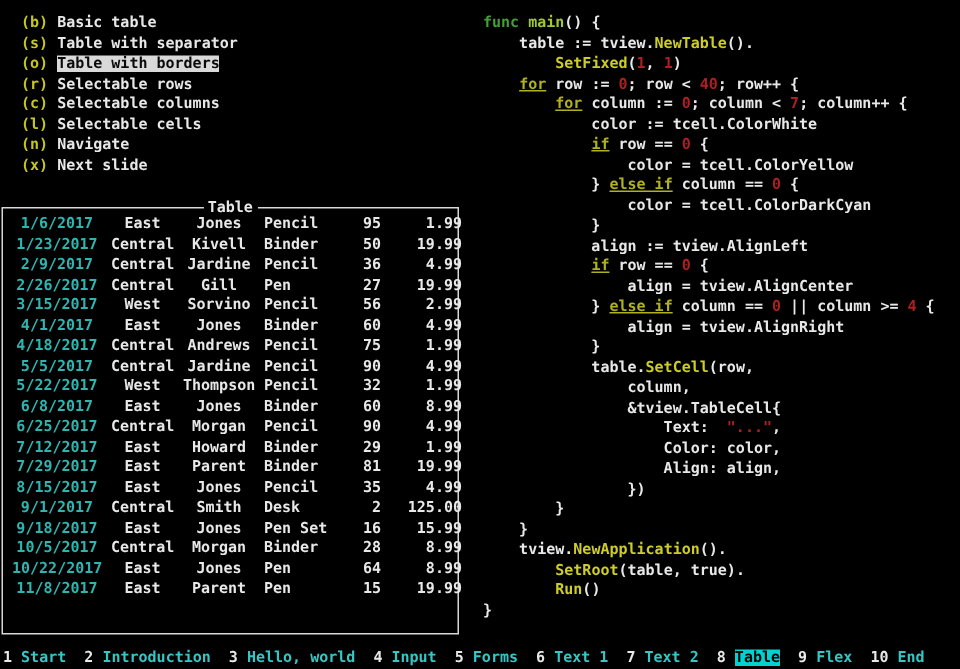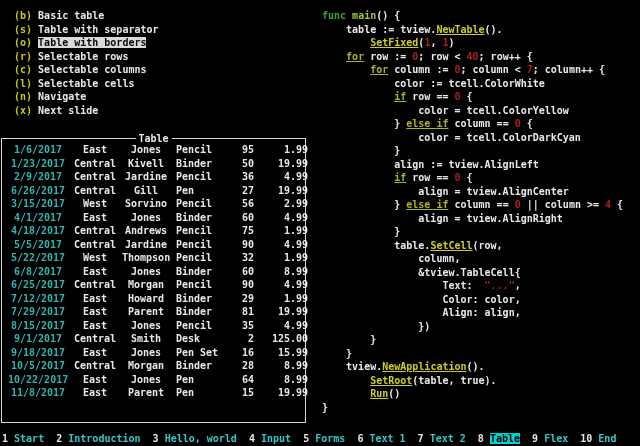--- a/index.html
+++ b/index.html
@@ -31,41 +31,41 @@
   .c1{width:42px;margin-left:6px;text-align:center;}
   .c2{width:48px;margin-left:6px;text-align:center;}
   .c3{width:42px;margin-left:6px;text-align:left;}
   .c4{width:30px;margin-left:6px;text-align:right;}
   .c5{width:48px;margin-left:6px;text-align:right;}
   .thead .tc{color:var(--yellow);text-align:center;}
   
   .code{position:absolute;left:322px;top:9px;white-space:pre;}
   .cline{height:13.5px;}
   .s-d{color:var(--white);} .s-g{color:var(--green);} .s-lg{color:var(--lgreen);}
-  .s-o{color:var(--olive);text-decoration:underline;} .s-y{color:var(--fyellow);text-decoration:underline;} .s-r{color:var(--red);}
+  .s-o{color:var(--olive);text-decoration:underline;} .s-y{color:var(--fyellow);} .s-r{color:var(--red);}
   
   .statusbar{position:absolute;left:2px;top:432px;white-space:pre;}
   .snum{color:var(--white);}
   .slbl{color:var(--cyan2);}
   .slbl.active{background:var(--cyanbg);color:#000;}
 </style>
 </head>
 <body>
 
 <div class="screen">
 
   <div class="menu" id="menu"><div class="menu-item"><span class="mkey">(b)</span> <span class="mlabel">Basic table</span></div><div class="menu-item"><span class="mkey">(s)</span> <span class="mlabel">Table with separator</span></div><div class="menu-item"><span class="mkey">(o)</span> <span class="mlabel sel">Table with borders</span></div><div class="menu-item"><span class="mkey">(r)</span> <span class="mlabel">Selectable rows</span></div><div class="menu-item"><span class="mkey">(c)</span> <span class="mlabel">Selectable columns</span></div><div class="menu-item"><span class="mkey">(l)</span> <span class="mlabel">Selectable cells</span></div><div class="menu-item"><span class="mkey">(n)</span> <span class="mlabel">Navigate</span></div><div class="menu-item"><span class="mkey">(x)</span> <span class="mlabel">Next slide</span></div></div>
 
   <div class="table-panel">
     <span class="panel-title">Table</span>
     <div class="tbody" id="tbody">
         <div class="trow"><span class="tc c0">1/6/2017</span><span class="tc c1">East</span><span class="tc c2">Jones</span><span class="tc c3">Pencil</span><span class="tc c4">95</span><span class="tc c5">1.99</span></div>
         <div class="trow"><span class="tc c0">1/23/2017</span><span class="tc c1">Central</span><span class="tc c2">Kivell</span><span class="tc c3">Binder</span><span class="tc c4">50</span><span class="tc c5">19.99</span></div>
         <div class="trow"><span class="tc c0">2/9/2017</span><span class="tc c1">Central</span><span class="tc c2">Jardine</span><span class="tc c3">Pencil</span><span class="tc c4">36</span><span class="tc c5">4.99</span></div>
-        <div class="trow"><span class="tc c0">6/26/2017</span><span class="tc c1">Central</span><span class="tc c2">Gill</span><span class="tc c3">Pen</span><span class="tc c4">27</span><span class="tc c5">19.99</span></div>
+        <div class="trow"><span class="tc c0">2/26/2017</span><span class="tc c1">Central</span><span class="tc c2">Gill</span><span class="tc c3">Pen</span><span class="tc c4">27</span><span class="tc c5">19.99</span></div>
         <div class="trow"><span class="tc c0">3/15/2017</span><span class="tc c1">West</span><span class="tc c2">Sorvino</span><span class="tc c3">Pencil</span><span class="tc c4">56</span><span class="tc c5">2.99</span></div>
         <div class="trow"><span class="tc c0">4/1/2017</span><span class="tc c1">East</span><span class="tc c2">Jones</span><span class="tc c3">Binder</span><span class="tc c4">60</span><span class="tc c5">4.99</span></div>
         <div class="trow"><span class="tc c0">4/18/2017</span><span class="tc c1">Central</span><span class="tc c2">Andrews</span><span class="tc c3">Pencil</span><span class="tc c4">75</span><span class="tc c5">1.99</span></div>
         <div class="trow"><span class="tc c0">5/5/2017</span><span class="tc c1">Central</span><span class="tc c2">Jardine</span><span class="tc c3">Pencil</span><span class="tc c4">90</span><span class="tc c5">4.99</span></div>
         <div class="trow"><span class="tc c0">5/22/2017</span><span class="tc c1">West</span><span class="tc c2">Thompson</span><span class="tc c3">Pencil</span><span class="tc c4">32</span><span class="tc c5">1.99</span></div>
         <div class="trow"><span class="tc c0">6/8/2017</span><span class="tc c1">East</span><span class="tc c2">Jones</span><span class="tc c3">Binder</span><span class="tc c4">60</span><span class="tc c5">8.99</span></div>
         <div class="trow"><span class="tc c0">6/25/2017</span><span class="tc c1">Central</span><span class="tc c2">Morgan</span><span class="tc c3">Pencil</span><span class="tc c4">90</span><span class="tc c5">4.99</span></div>
         <div class="trow"><span class="tc c0">7/12/2017</span><span class="tc c1">East</span><span class="tc c2">Howard</span><span class="tc c3">Binder</span><span class="tc c4">29</span><span class="tc c5">1.99</span></div>
         <div class="trow"><span class="tc c0">7/29/2017</span><span class="tc c1">East</span><span class="tc c2">Parent</span><span class="tc c3">Binder</span><span class="tc c4">81</span><span class="tc c5">19.99</span></div>
         <div class="trow"><span class="tc c0">8/15/2017</span><span class="tc c1">East</span><span class="tc c2">Jones</span><span class="tc c3">Pencil</span><span class="tc c4">35</span><span class="tc c5">4.99</span></div>

